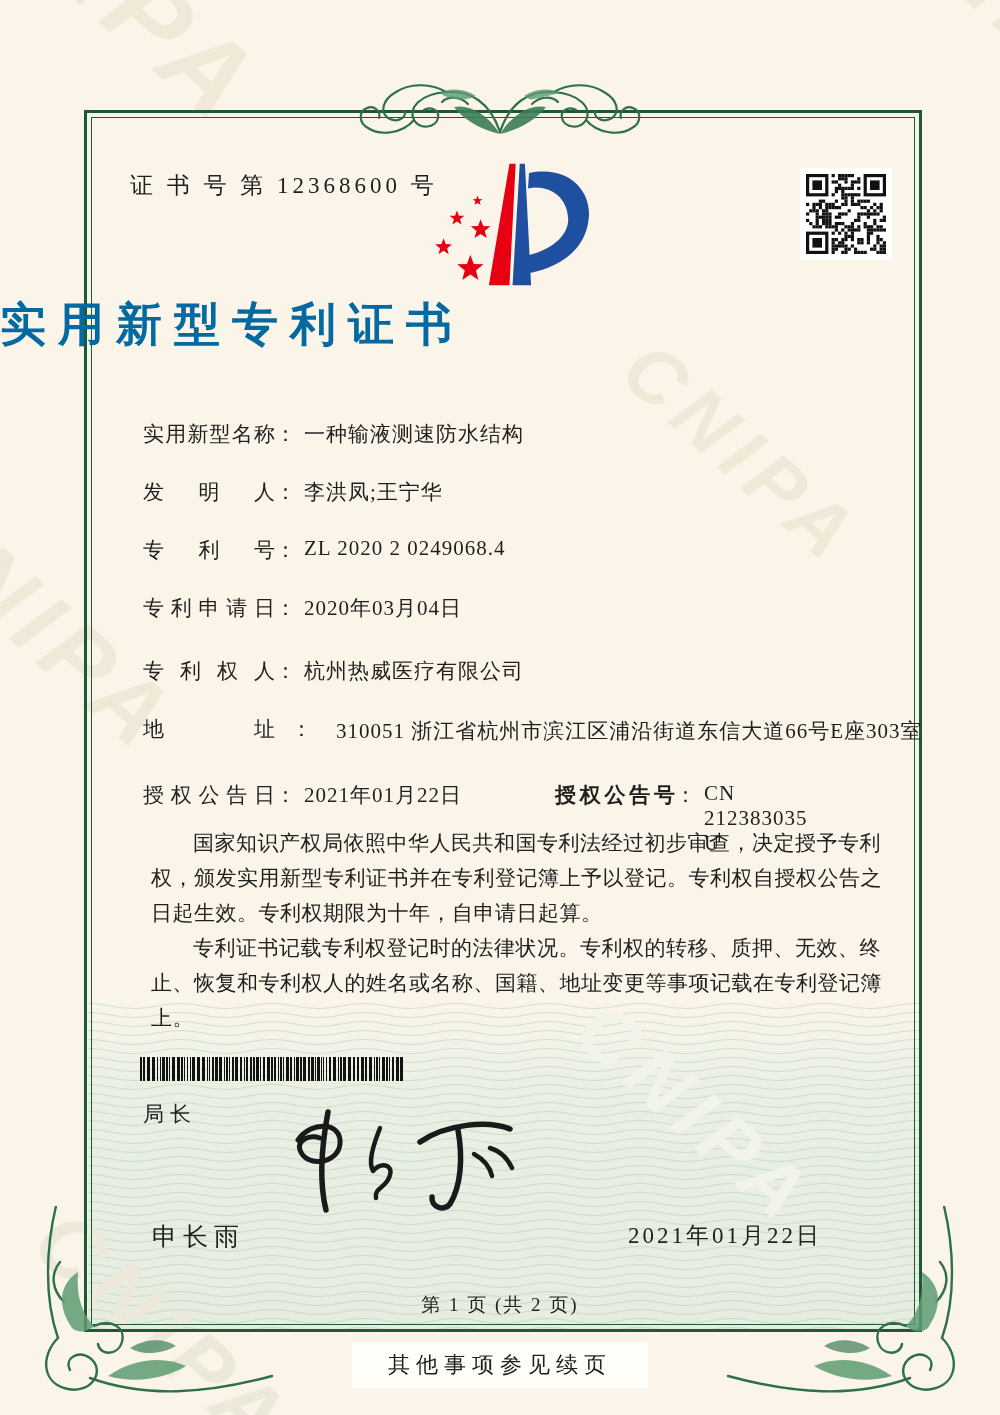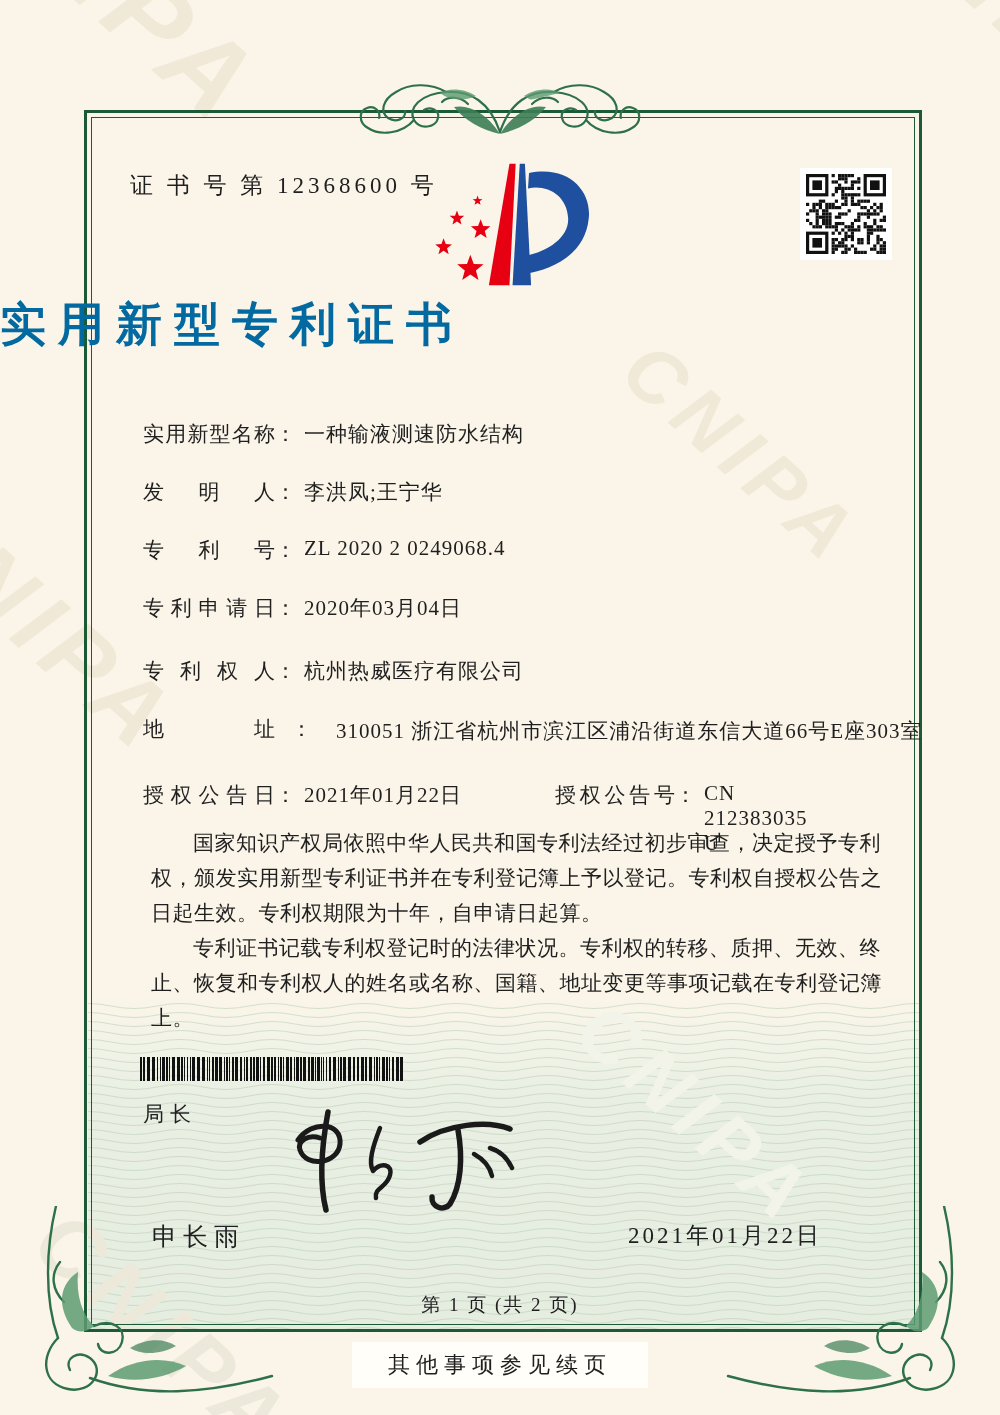--- a/index.html
+++ b/index.html
@@ -42,21 +42,21 @@
 
   
   .frow{position:absolute;left:143px;font-size:21px;z-index:4;display:flex;align-items:flex-start;}
   .flabel{display:inline-block;width:132px;text-align:justify;text-align-last:justify;flex:0 0 132px;}
   .fcolon{flex:0 0 auto;margin-right:8px;}
   .fvalue{letter-spacing:1px;}
   .r1{top:420px;} .r2{top:478px;} .r3{top:536px;} .r4{top:594px;} .r5{top:657px;}
   .r6{top:715px;gap:16px;} .r6 .fvalue{display:inline-block;width:604px;line-height:33px;}
   .r7{top:781px;}
   .grant2{position:absolute;left:412px;top:0;display:flex;}
-  .grant2 .flabel{width:120px;flex-basis:120px;}
+  .grant2 .flabel{width:120px;flex-basis:120px;font-weight:bold;}
 
   
   .paras{position:absolute;left:143px;top:826px;width:740px;font-size:21px;line-height:35px;
          z-index:4;letter-spacing:0.5px;margin-left:8px;}
   .paras p{margin:0;text-indent:2em;}
 
   
   .barcode{position:absolute;left:140px;top:1057px;z-index:4;}
   .signer-title{position:absolute;left:143px;top:1100px;font-size:21px;letter-spacing:6px;z-index:4;}
   .signer-name{position:absolute;left:152px;top:1184px;font-size:25px;letter-spacing:6px;z-index:4;margin-top:36px;}

